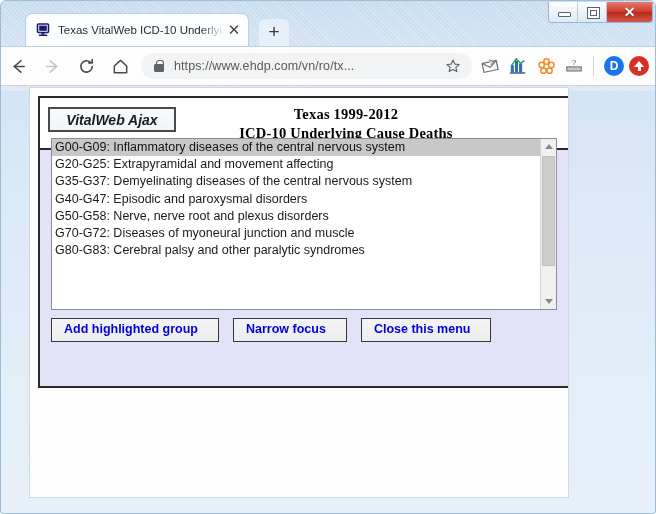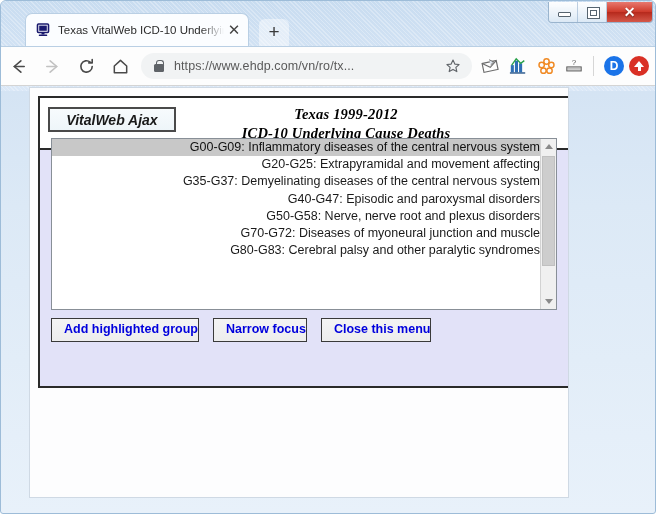--- a/index.html
+++ b/index.html
@@ -209,21 +209,20 @@
     border: 2px solid #4a4a4a;
     background: linear-gradient(to bottom,#f7fbfd,#eef5f9);
     color: #1a1a1a; font-style: italic; font-weight: bold;
     font-size: 14px; text-align: center; line-height: 22px;
     font-family: "Liberation Sans", sans-serif;
     cursor: pointer;
   }
   #titleblock {
     position: absolute; left: 0; right: 0; top: 7px;
     text-align: center;
-    font-style: italic;
   }
   #titleblock .l1, #titleblock .l2 {
     font-weight: bold; font-size: 14.5px; color: #000;
     font-family: "Liberation Serif", serif;
     letter-spacing: .2px; line-height: 19px;
   }
   #levelblock {
     position: absolute; right: 9px; top: 8px; text-align: center;
   }
   #levelblock .lv {
@@ -243,21 +242,20 @@
   }
 
   
   #listbox {
     position: absolute; left: 11px; top: 40px;
     width: 506px; height: 172px;
     background: #ffffff;
     border: 1px solid #888f97;
     display: flex;
     overflow: hidden;
-    text-align: right;
   }
   #listitems {
     flex: 1 1 auto; padding: 0; margin: 0; list-style: none;
     overflow: hidden;
   }
   #listitems li {
     height: 17.2px; line-height: 17.2px;
     padding-left: 3px;
     font-size: 12.5px;
     color: #1a1a1a;
@@ -296,21 +294,21 @@
 
   
   #btnrow {
     position: absolute; left: 11px; top: 220px;
     display: flex; gap: 14px;
   }
   .formbtn {
     border: 1px solid #3a3a3a;
     background: linear-gradient(to bottom,#f4f4f4,#ededed);
     color: #0000dd; font-weight: bold; font-size: 12.5px;
-    padding: 3px 0 4px 12px;
+    padding: 3px 20px 4px 12px;
     font-family: "Liberation Sans", sans-serif;
     cursor: pointer; white-space: nowrap;
     line-height: 15px;
     text-align: right;
   }
 </style>
 </head>
 <body>
 
 <div id="window">

